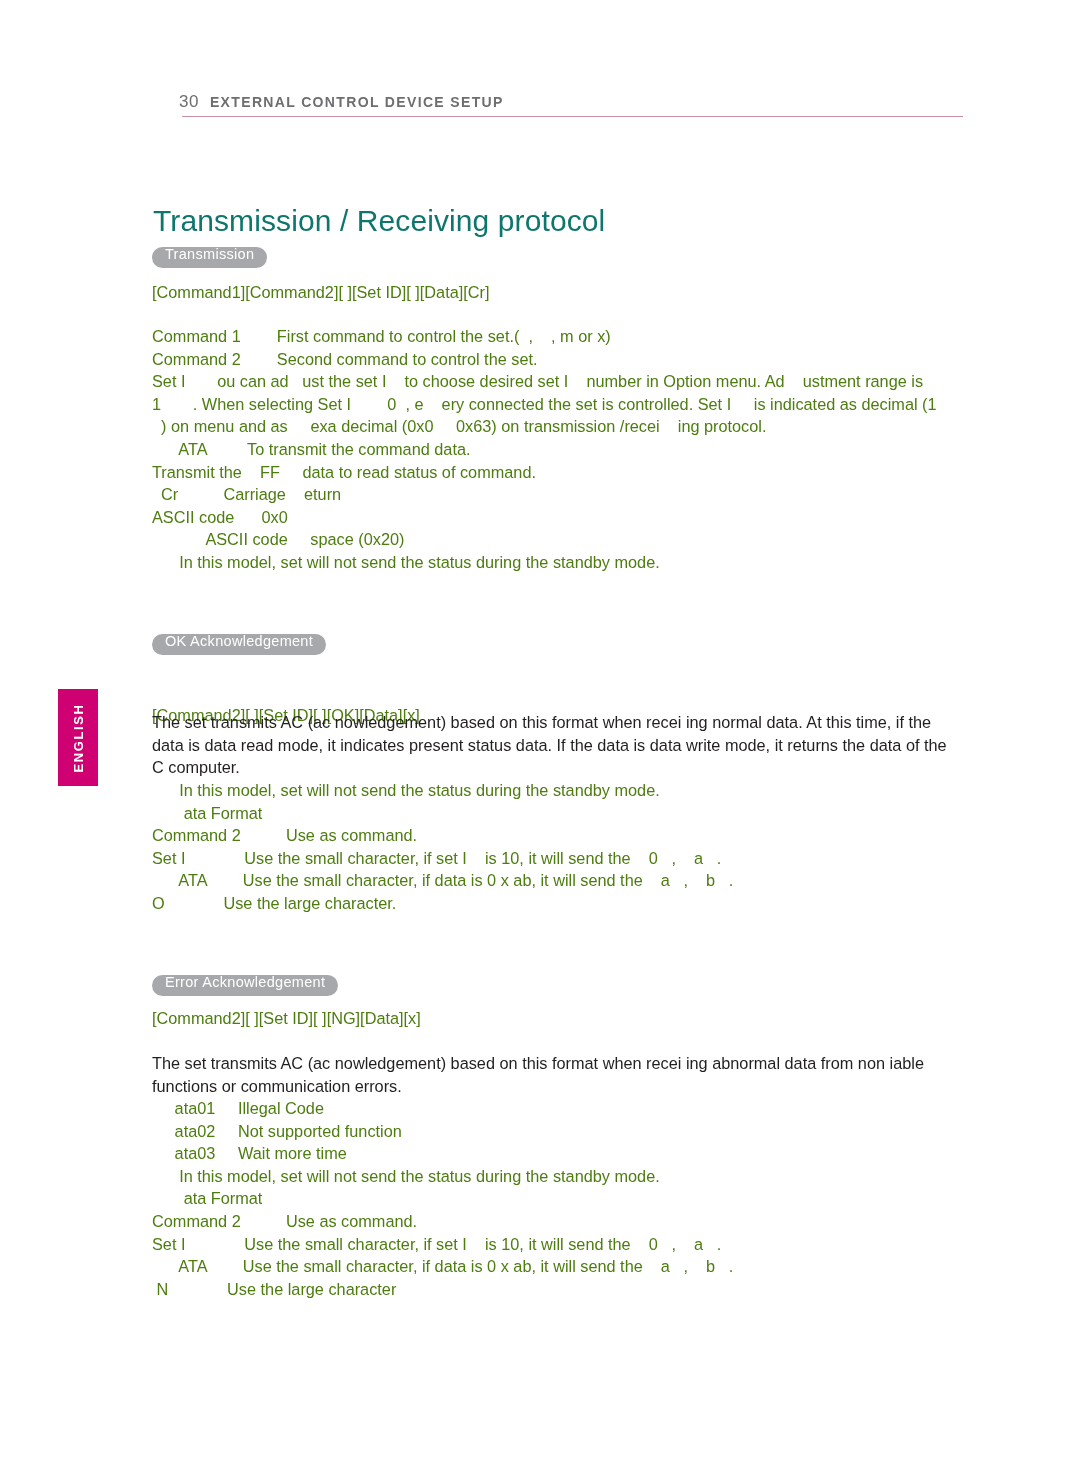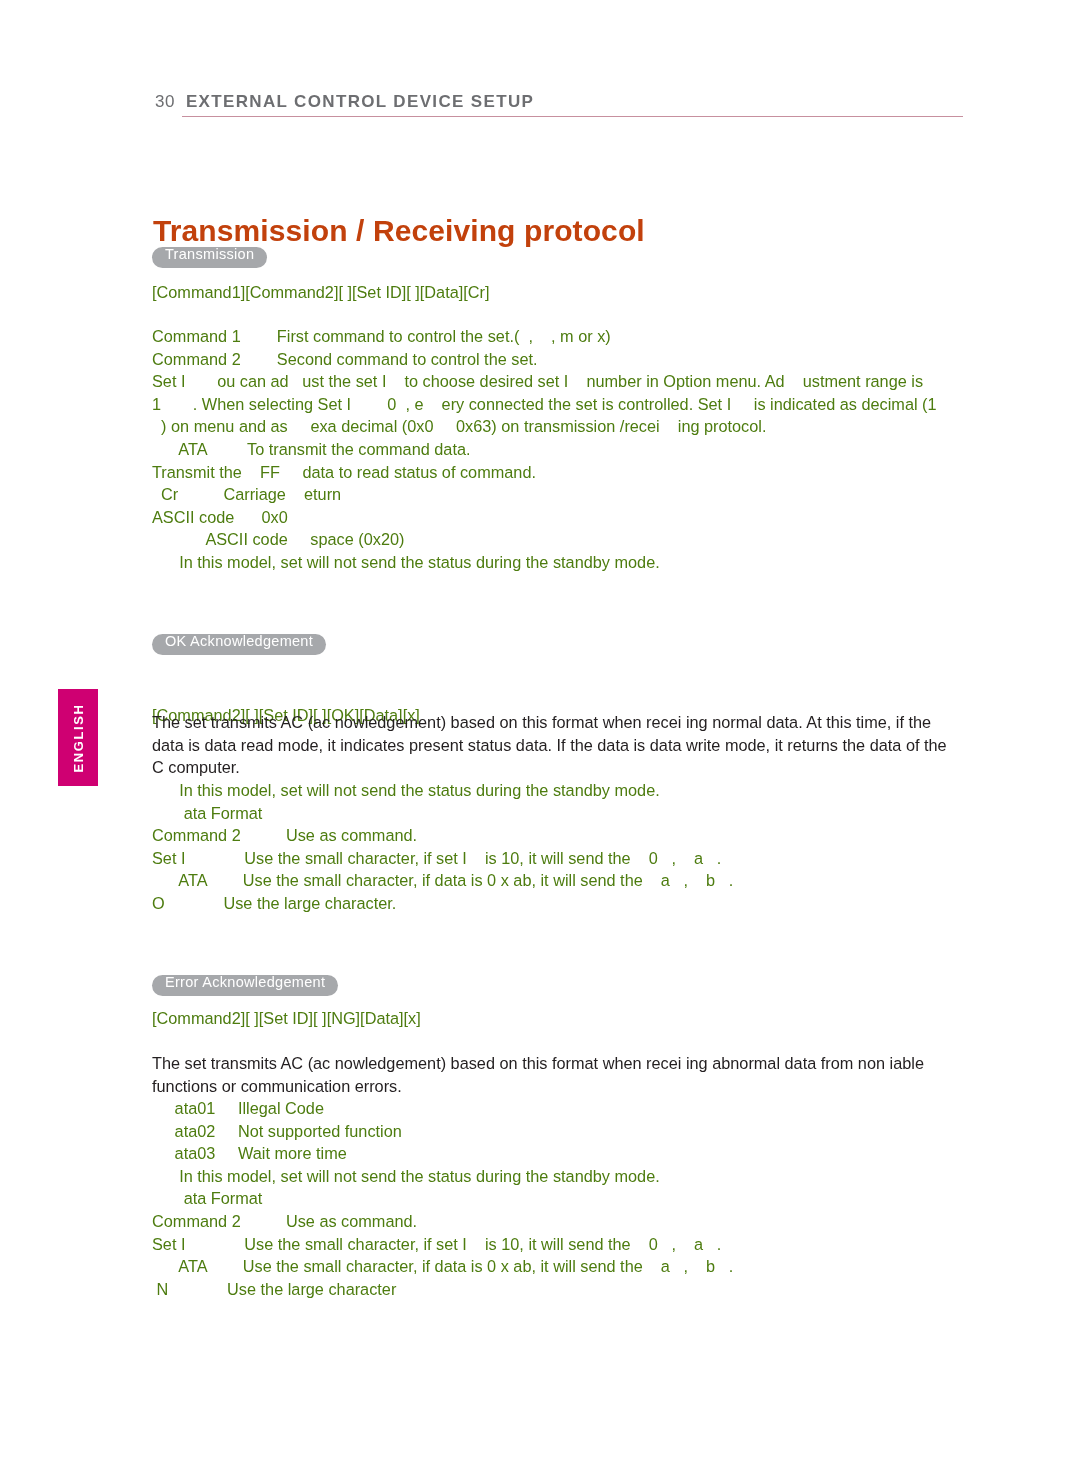--- a/index.html
+++ b/index.html
@@ -30,23 +30,24 @@
     top: 92px;
     width: 808px;
     display: flex;
     align-items: baseline;
   }
   .header .pagenum {
     font-size: 17px;
     color: #6d6e71;
     letter-spacing: 0.5px;
     margin-right: 11px;
+    margin-left: 24px;
   }
   .header .htitle {
-    font-size: 17px;
+    font-size: 14px;
     color: #6d6e71;
     letter-spacing: 1.35px;
     font-weight: bold;
   }
   .header-rule {
     position: absolute;
     left: 182px;
     top: 116px;
     width: 781px;
     height: 1px;
@@ -73,24 +74,24 @@
     color: #ffffff;
     font-size: 13px;
     font-weight: bold;
     letter-spacing: 1.6px;
   }
 
   
   .main-title {
     position: absolute;
     left: 153px;
-    top: 194px;
+    top: 184px;
     font-size: 30px;
-    color: #c2410c;
-    font-weight: bold;
+    color: #0f766e;
+    font-weight: normal;
     letter-spacing: 0.1px;
   }
 
   
   .pill {
     position: absolute;
     background: #a6a8ab;
     color: #ffffff;
     border-radius: 11px;
     font-size: 14.5px;

